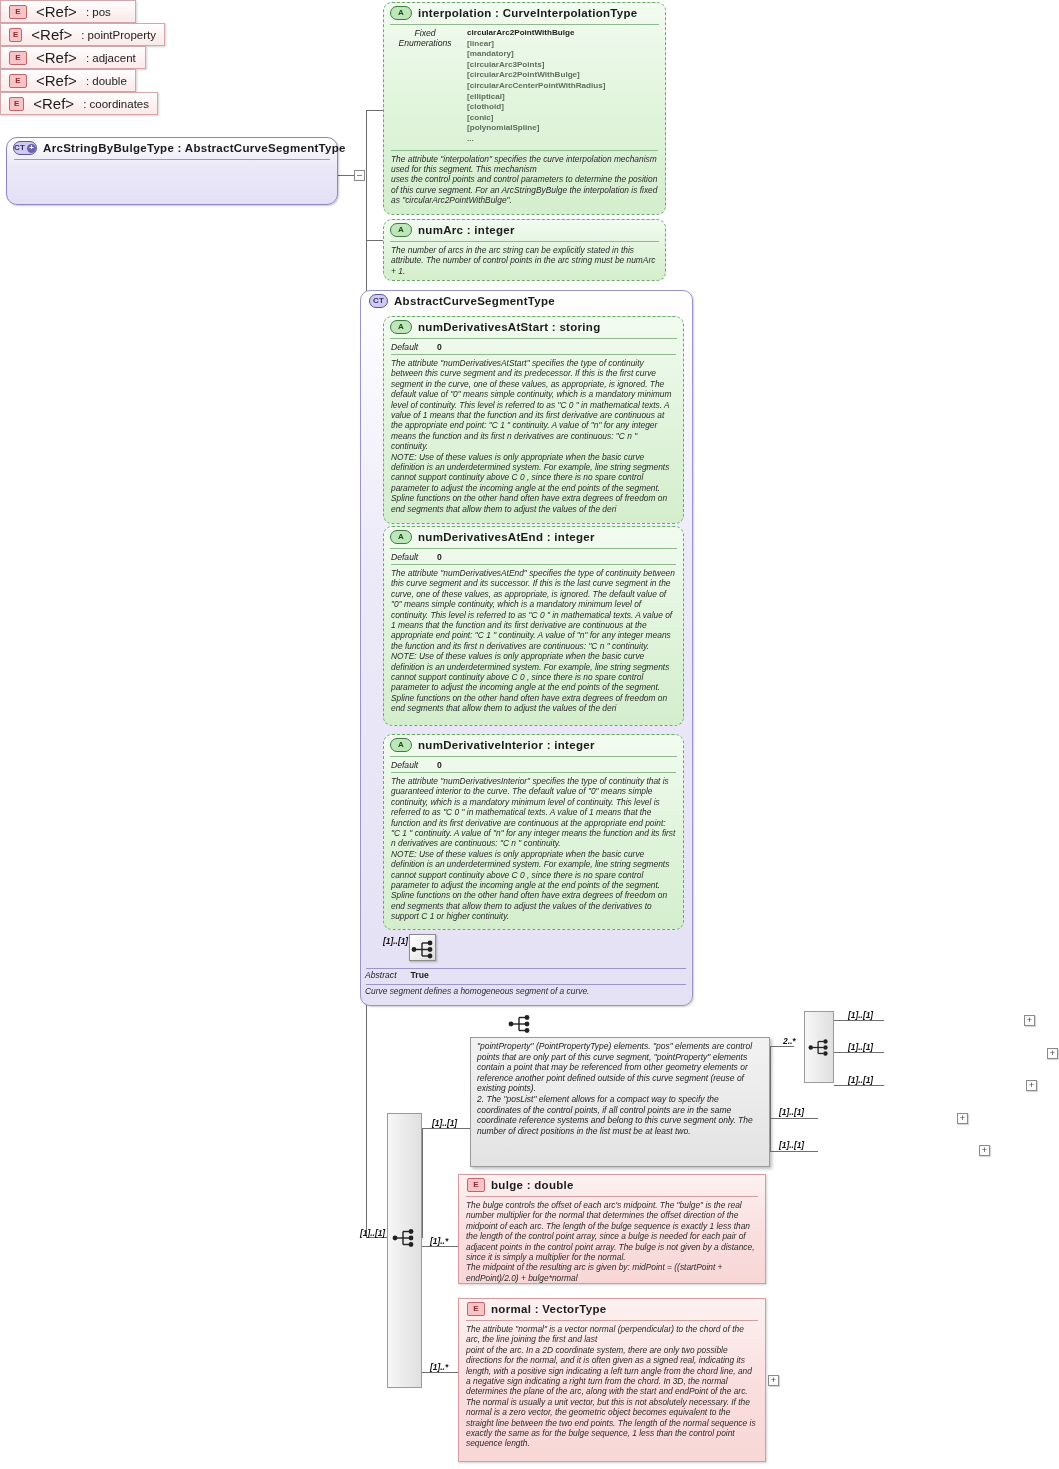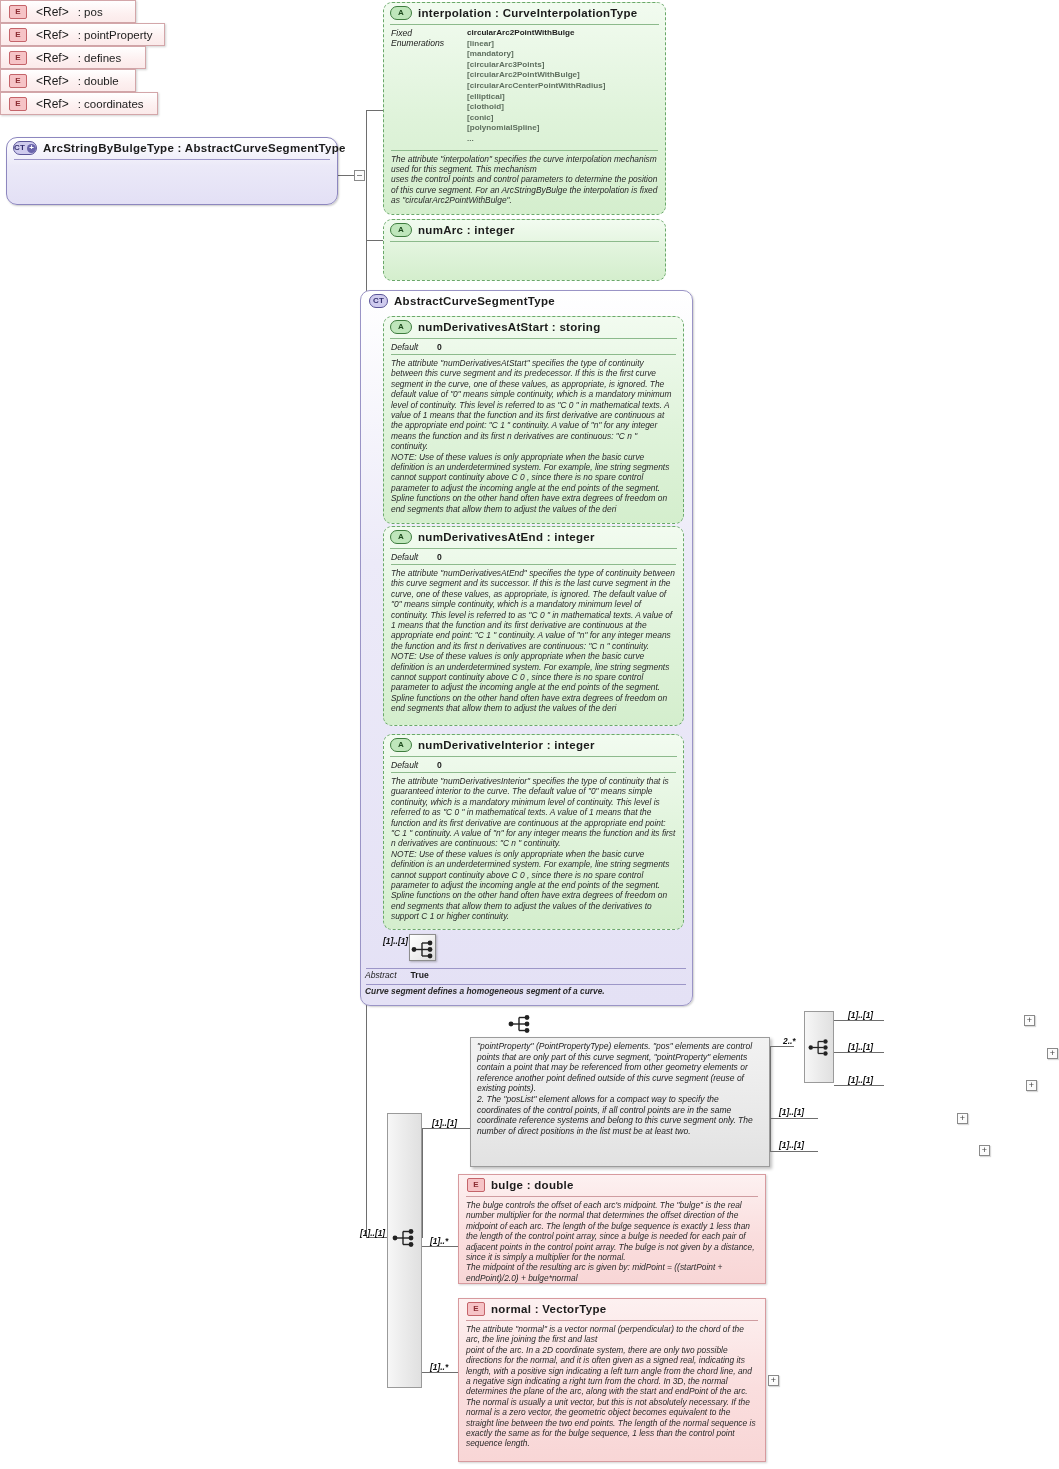--- a/index.html
+++ b/index.html
@@ -92,21 +92,21 @@
     box-shadow:1px 1px 2px rgba(0,0,0,.18);
   }
   .el-ref{
     background:linear-gradient(180deg,#ffffff 0%, #fdf0f0 60%, #fbeaea 100%);
     border:1px solid #d3a6a9;
     box-shadow:1px 1px 2px rgba(0,0,0,.18);
     display:flex;align-items:center;gap:9px;
     padding:2px 8px;
     box-sizing:border-box;
   }
-  .el-ref .nm{font-size:12px;color:#1c1c1c;white-space:nowrap;}
+  .el-ref .nm{font-size:15px;color:#1c1c1c;white-space:nowrap;}
   .el-ref .ty{font-size:11.5px;color:#1c1c1c;white-space:nowrap;}
 
   
   .ln{position:absolute;background:#6e6e6e;}
   .lnh{height:1px;}
   .lnv{width:1px;}
   .card{
     position:absolute;font-size:8.4px;font-style:italic;color:#111;
     white-space:nowrap;font-weight:bold;
   }
@@ -256,21 +256,21 @@
   </div>
 
   <div class="node attr-box" style="left:383px;top:2px;width:283px;height:213px;">
     <div class="hdr">
       <span class="ico ico-a">A</span>
       <span class="ttl">interpolation : CurveInterpolationType</span>
     </div>
     <div class="sep-g" style="margin:0 6px;"></div>
     <div class="body">
       <div style="display:flex;gap:8px;">
-        <div style="min-width:68px;">
+        <div style="min-width:68px;text-align:center;">
           <div style="font-size:8.6px;font-style:italic;color:#1b1b1b;">Fixed</div>
           <div style="font-size:8.6px;font-style:italic;color:#1b1b1b;">Enumerations</div>
         </div>
         <div class="enum-list">
           <div class="first">circularArc2PointWithBulge</div>
           <div>[linear]</div>
           <div>[mandatory]</div>
           <div>[circularArc3Points]</div>
           <div>[circularArc2PointWithBulge]</div>
           <div>[circularArcCenterPointWithRadius]</div>
@@ -286,20 +286,23 @@
 uses the control points and control parameters to determine the position of this curve segment. For an ArcStringByBulge the interpolation is fixed as "circularArc2PointWithBulge".</div>
     </div>
   </div>
 
   <div class="node attr-box" style="left:383px;top:219px;width:283px;height:62px;">
     <div class="hdr">
       <span class="ico ico-a">A</span>
       <span class="ttl">numArc  : integer</span>
     </div>
     <div class="sep-g" style="margin:0 6px;"></div>
+    <div class="body">
+      <div class="desc">The number of arcs in the arc string can be explicitly stated in this attribute. The number of control points in the arc string must be numArc + 1.</div>
+    </div>
   </div>
 
   <div class="node ct-plain" style="left:360px;top:290px;width:333px;height:716px;">
     <div class="hdr" style="padding-left:8px;">
       <span class="ico ico-ct" style="width:19px;">CT</span>
       <span class="ttl">AbstractCurveSegmentType</span>
     </div>
   </div>
 
   <div class="node attr-box" style="left:383px;top:316px;width:301px;height:208px;">
@@ -367,40 +370,40 @@
     </svg>
   </div>
   <div class="card" style="left:383px;top:936px;">[1]..[1]</div>
 
   <div class="ln lnh" style="left:366px;top:968px;width:320px;background:#9c96c8;"></div>
   <div style="position:absolute;left:365px;top:970px;width:320px;display:flex;gap:14px;font-size:8.6px;color:#1b1b1b;">
     <span style="font-style:italic;">Abstract</span>
     <span style="font-weight:bold;">True</span>
   </div>
   <div class="ln lnh" style="left:366px;top:984px;width:320px;background:#9c96c8;"></div>
-  <div class="desc" style="position:absolute;left:365px;top:986px;width:322px;font-weight:bold;">Curve segment defines a homogeneous segment of a curve.</div>
+  <div class="desc" style="position:absolute;left:365px;top:986px;width:322px;">Curve segment defines a homogeneous segment of a curve.</div>
 
   <div class="el-ref" style="left:884px;top:1009px;width:136px;height:23px;">
     <span class="ico ico-e">E</span>
     <span class="nm">&lt;Ref&gt;</span>
     <span class="ty">: <span>pos</span></span>
   </div>
   <div class="plusbtn" style="left:1024px;top:1015px;"><span>+</span></div>
 
   <div class="el-ref" style="left:884px;top:1042px;width:165px;height:23px;">
     <span class="ico ico-e">E</span>
     <span class="nm">&lt;Ref&gt;</span>
     <span class="ty">: <span>pointProperty</span></span>
   </div>
   <div class="plusbtn" style="left:1047px;top:1048px;"><span>+</span></div>
 
   <div class="el-ref" style="left:884px;top:1074px;width:146px;height:23px;">
     <span class="ico ico-e">E</span>
     <span class="nm">&lt;Ref&gt;</span>
-    <span class="ty">: <span>defines</span></span>
+    <span class="ty">: <span>adjacent</span></span>
   </div>
   <div class="plusbtn" style="left:1026px;top:1080px;"><span>+</span></div>
 
   <div class="el-ref" style="left:818px;top:1107px;width:136px;height:23px;">
     <span class="ico ico-e">E</span>
     <span class="nm">&lt;Ref&gt;</span>
     <span class="ty">: <span>double</span></span>
   </div>
   <div class="plusbtn" style="left:957px;top:1113px;"><span>+</span></div>
 

